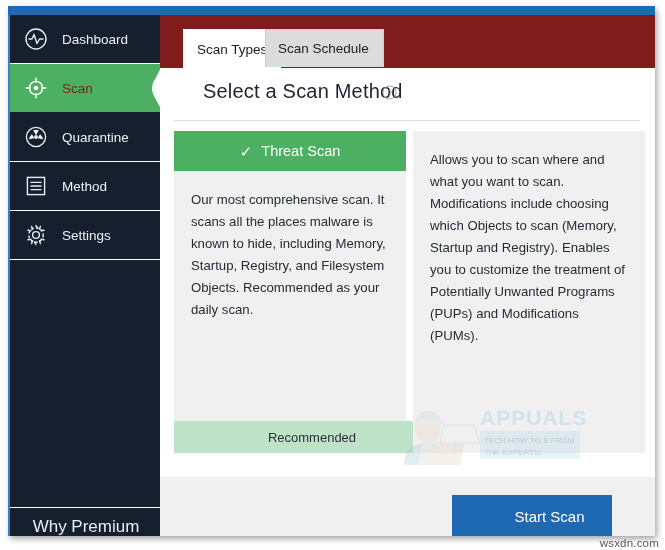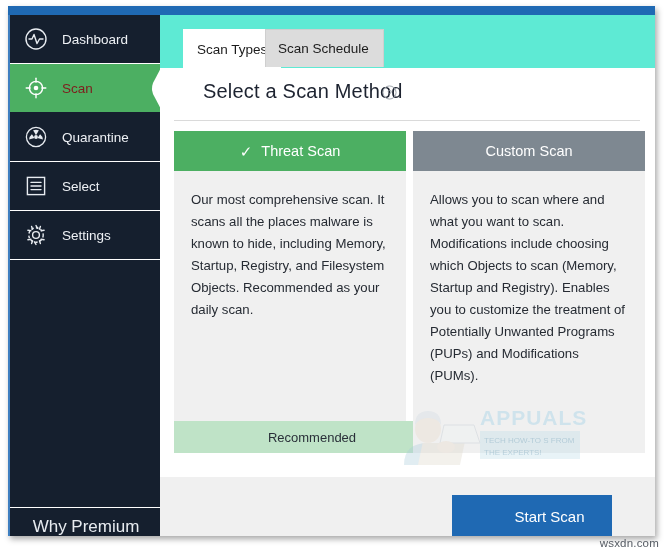--- a/index.html
+++ b/index.html
@@ -97,21 +97,21 @@
     height: 521px;
     background: #ffffff;
   }
 
   
   #tab-strip {
     position: absolute;
     left: 0; top: 0;
     width: 495px;
     height: 53px;
-    background: #5eead4;
+    background: #7f1d1d;
   }
   .tab {
     position: absolute;
     top: 14px;
     height: 39px;
     display: flex;
     align-items: center;
     justify-content: center;
     font-size: 13.5px;
     color: #1c1c1c;
@@ -319,21 +319,21 @@
 
     <div class="nav-item">
       <span class="nav-icon">
         <svg width="24" height="24" viewBox="0 0 24 24" fill="none" stroke="#e8ecf1" stroke-width="1.4">
           <rect x="3.4" y="3.4" width="17.2" height="17.2"></rect>
           <line x1="7" y1="8.4" x2="17" y2="8.4" stroke-linecap="round"></line>
           <line x1="7" y1="12" x2="17" y2="12" stroke-linecap="round"></line>
           <line x1="7" y1="15.6" x2="17" y2="15.6" stroke-linecap="round"></line>
         </svg>
       </span>
-      <span class="nav-label">Select</span>
+      <span class="nav-label">Method</span>
     </div>
 
     <div class="nav-item">
       <span class="nav-icon">
         <svg width="24" height="24" viewBox="0 0 24 24" fill="none" stroke="#e8ecf1" stroke-width="1.4">
           <circle cx="12" cy="12" r="3.4"></circle>
           <path d="M12,2.6 L13.6,5.2 M12,21.4 L10.4,18.8 M3.9,7.3 L6.9,7.7 M20.1,16.7 L17.1,16.3 M3.9,16.7 L6.9,16.3 M20.1,7.3 L17.1,7.7 M7.6,3.4 L8.6,6.2 M16.4,20.6 L15.4,17.8 M16.4,3.4 L15.4,6.2 M7.6,20.6 L8.6,17.8" stroke-linecap="round"></path>
           <circle cx="12" cy="12" r="7.2" stroke-dasharray="2.6 2.2"></circle>
         </svg>
       </span>
@@ -376,23 +376,20 @@
           <span class="check">✓</span>
           <span>Threat Scan</span>
         </div>
         <div class="card-body">Our most comprehensive scan. It scans all the places malware is known to hide, including Memory, Startup, Registry, and Filesystem Objects. Recommended as your daily scan.</div>
         <div class="card-footer">
           <span>Recommended</span>
         </div>
       </div>
 
       <div class="card" id="card-custom">
-        <div class="card-header">
-          <span>Custom Scan</span>
-        </div>
         <div class="card-body">Allows you to scan where and what you want to scan. Modifications include choosing which Objects to scan (Memory, Startup and Registry). Enables you to customize the treatment of Potentially Unwanted Programs (PUPs) and Modifications (PUMs).</div>
       </div>
 
       <svg id="watermark" viewBox="0 0 210 66">
         <g opacity="0.55">
           <ellipse cx="40" cy="30" rx="13" ry="14" fill="#e8d9c6"></ellipse>
           <path d="M27,26 Q27,12 40,12 Q53,12 53,26 Q50,19 40,19 Q31,19 27,26 Z" fill="#cfd9e2"></path>
           <path d="M16,66 Q16,44 40,44 Q64,44 64,66 Z" fill="#a8cbd9"></path>
           <rect x="44" y="44" width="42" height="22" fill="#dcd5c8" transform="skewX(-12)"></rect>
           <path d="M52,44 L92,44 L86,26 L56,26 Z" fill="#eef2f4" stroke="#b8c4cc" stroke-width="1"></path>

